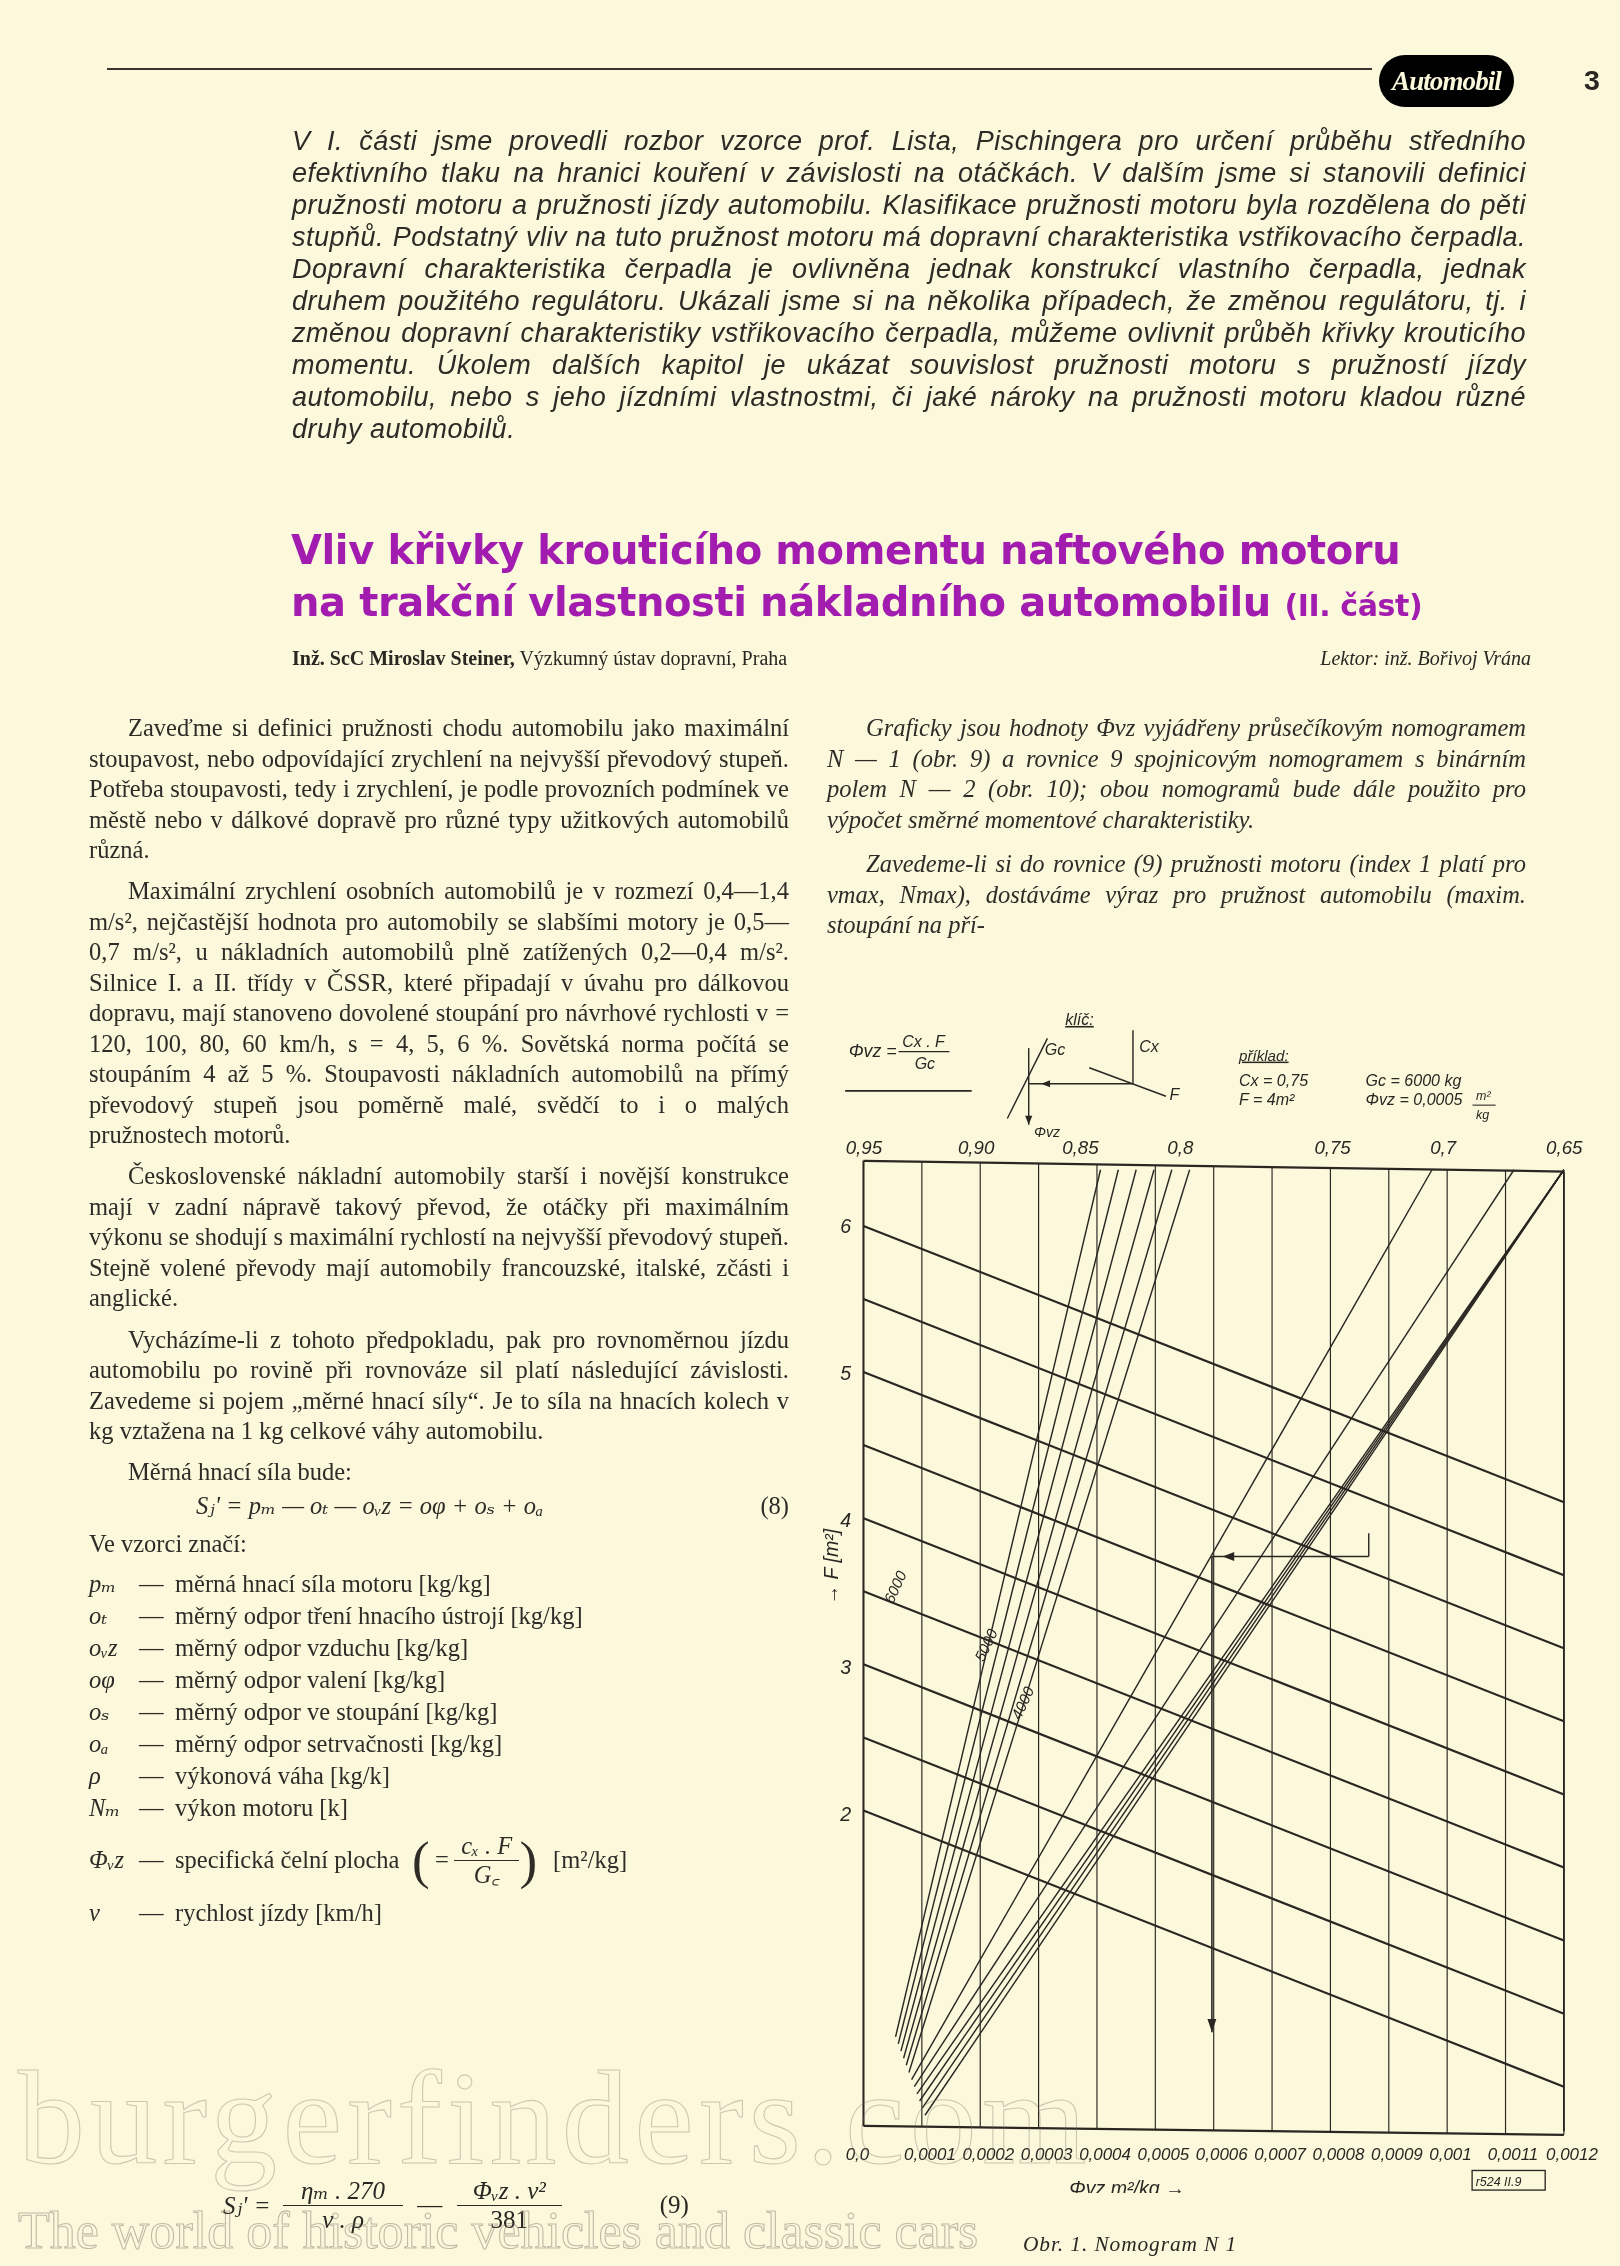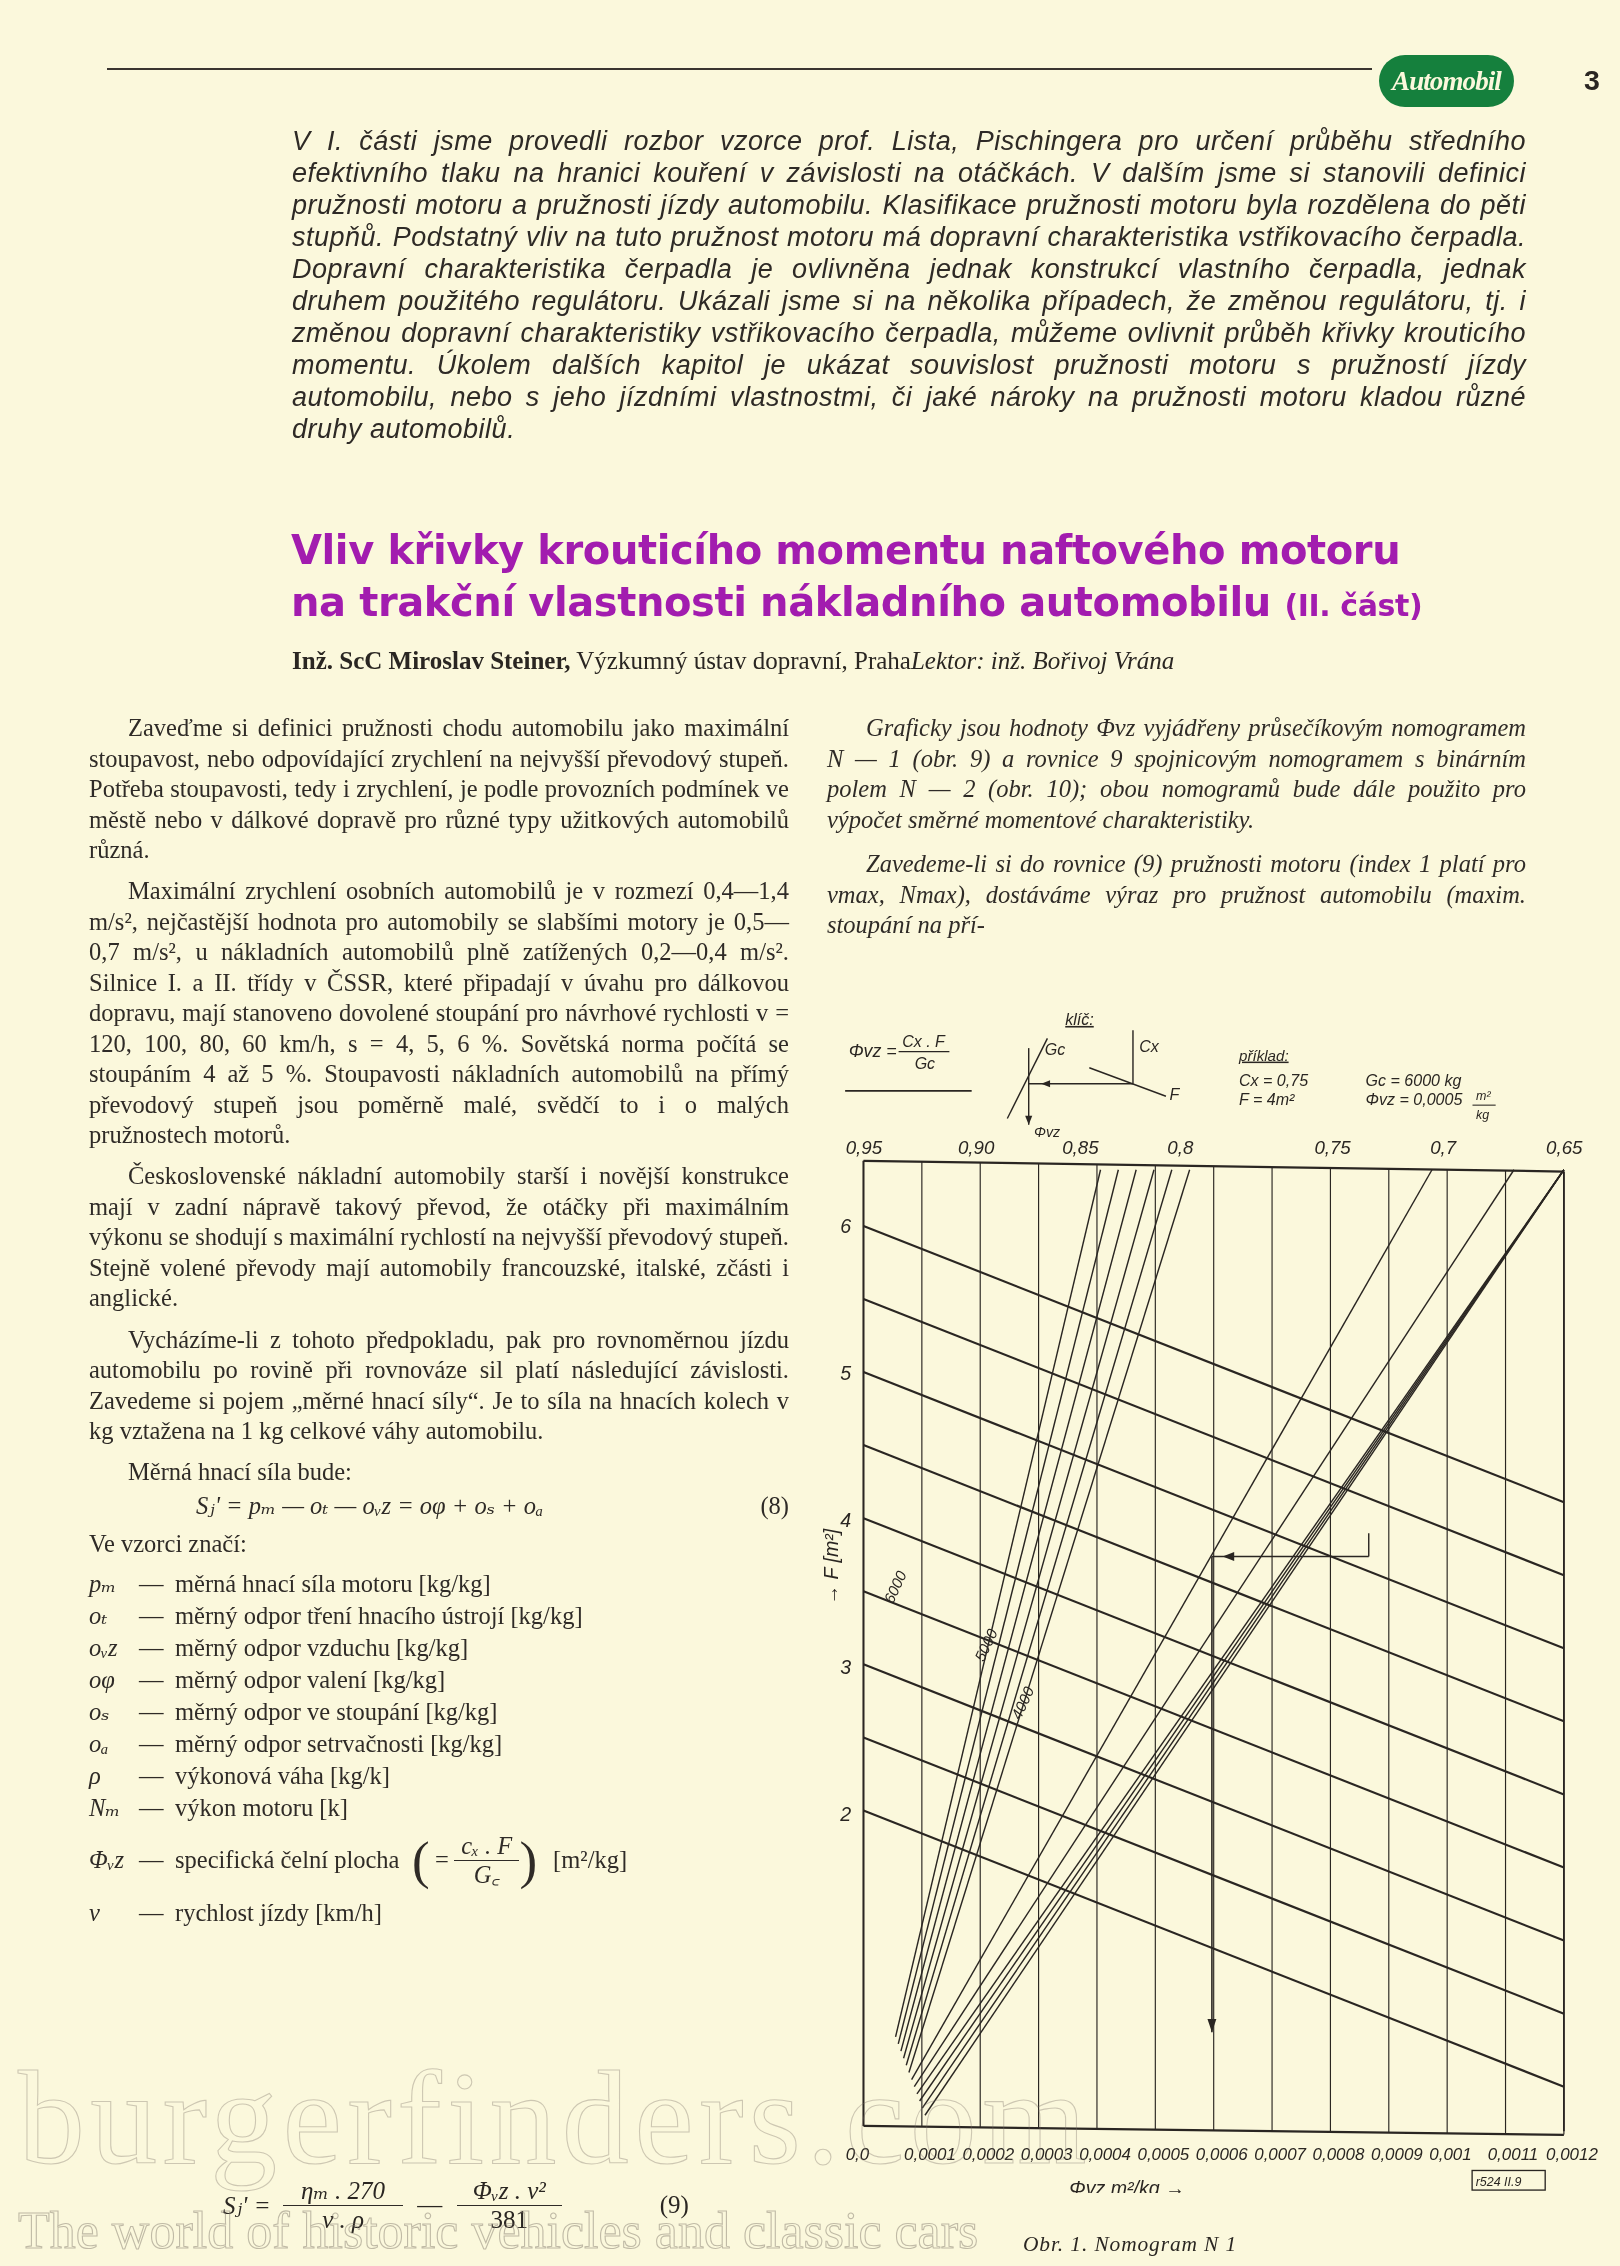--- a/index.html
+++ b/index.html
@@ -1,29 +1,29 @@
 <!DOCTYPE html>
 <html style="font-size:14.3px"><head>
 <meta charset="utf-8">
 <style>
   html,body{margin:0;padding:0;}
   body{width:1621px;height:2266px;background:#fbf8dc;position:relative;overflow:hidden;
        font-family:"Liberation Serif","DejaVu Serif",serif;color:#2a2622;}
   .abs{position:absolute;}
   .rule{left:107px;top:68px;width:1265px;height:1.8px;background:#3a3530;}
-  .logo{left:1379px;top:55px;width:135px;height:52px;border-radius:26px;background:#15803d;
+  .logo{left:1379px;top:55px;width:135px;height:52px;border-radius:26px;background:#000000;
         color:#fbf8dc;font-family:"Liberation Serif",serif;font-style:italic;font-weight:bold;
         font-size:27px;display:flex;align-items:center;justify-content:center;letter-spacing:-0.9px;}
   .pageno{left:1584px;top:64px;font-family:"Liberation Sans",sans-serif;font-weight:bold;font-size:28.5px;}
   .intro{left:292px;top:125px;width:1234px;font-family:"Liberation Sans","DejaVu Sans",sans-serif;
          font-style:italic;font-size:27px;line-height:32px;text-align:justify;color:#2e2a26;letter-spacing:0.5px;}
   .title{left:291px;top:524px;width:1239px;font-family:"DejaVu Sans","Liberation Sans",sans-serif;
          font-weight:bold;font-size:40px;line-height:52px;color:#a21caf;letter-spacing:-0.4px;}
   .title .suffix{font-size:30px;}
-  .byline{left:292px;top:647px;width:1239px;font-size:25px;display:flex;}
+  .byline{left:292px;top:647px;width:1239px;font-size:20px;display:flex;justify-content:space-between;}
   .byline b{font-family:"Liberation Serif",serif;}
   .byline .lector{font-style:italic;}
   .col{font-family:"Liberation Serif","DejaVu Serif",serif;font-size:24.5px;line-height:30.5px;color:#2f2b27;}
   .colL{left:89px;top:713px;width:700px;}
   .colR{left:827px;top:713px;width:699px;font-style:italic;}
   .col p{margin:0 0 10.7px 0;text-align:justify;text-indent:39px;}
   .col p.noind{text-indent:0;}
   .eq{margin:0 0 7.1px 0;padding-left:107px;display:flex;justify-content:space-between;font-style:italic;}
   .eq .num{font-style:normal;}
   .defs{margin:0;padding:0;list-style:none;}

